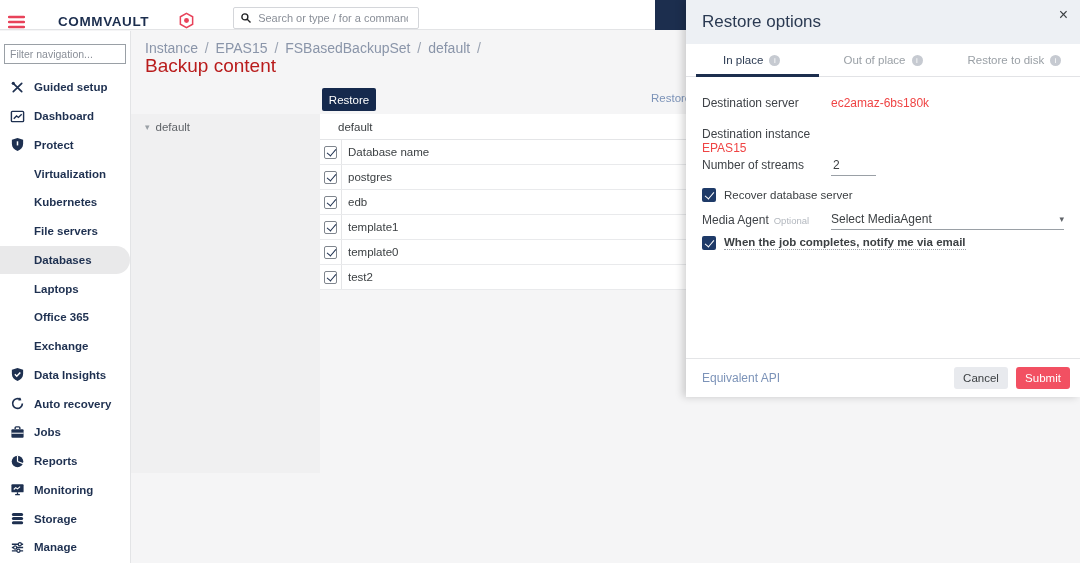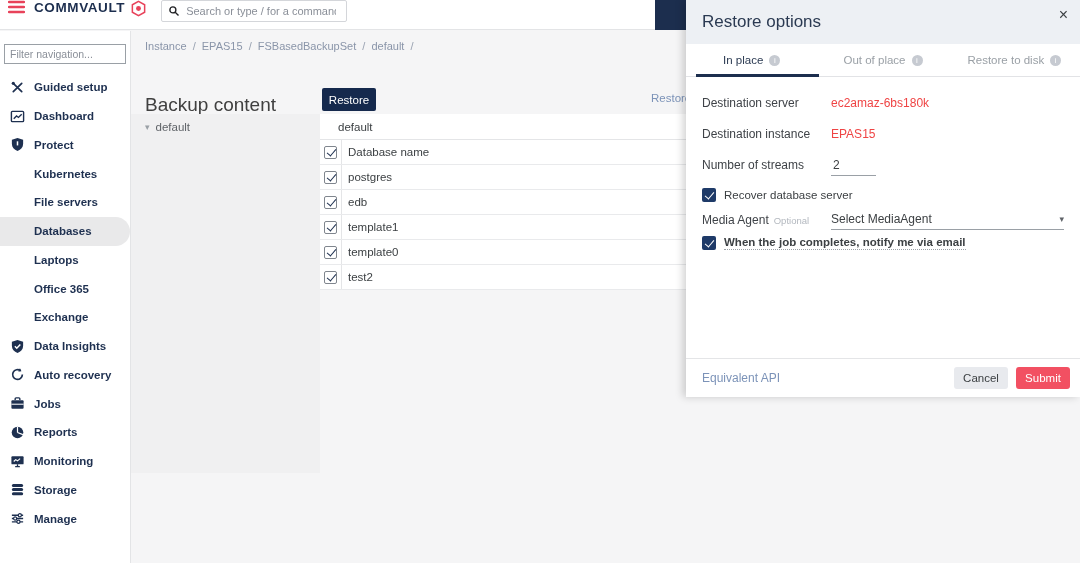--- a/index.html
+++ b/index.html
@@ -1,21 +1,21 @@
 <!DOCTYPE html>
 <html><head>
 <meta charset="utf-8">
 <style>
   * { margin:0; padding:0; box-sizing:border-box; }
   html,body { width:1080px; height:563px; overflow:hidden;
     font-family:"Liberation Sans", sans-serif; background:#f5f5f6; position:relative; }
 
   
   .topbar { position:absolute; top:0; left:0; width:686px; height:30px; background:#fff;
-    border-bottom:1px solid #e3e4e6; display:flex; align-items:flex-start; z-index:5; }
+    border-bottom:1px solid #e3e4e6; display:flex; align-items:flex-end; z-index:5;gap:24px; }
   .hamburger { margin-left:8px; width:17px; height:14px; cursor:pointer; }
   .brand { margin-left:9px; font-size:13.5px; font-weight:bold; letter-spacing:.6px; color:#1c2e4e; }
   .brand-logo { margin-left:5px; width:17px; height:17px; }
   .search-box { margin-left:14px; width:186px; height:22px; border:1px solid #d4d6da; border-radius:2px;
     background:#fff; display:flex; align-items:center; padding:0 6px; }
   .search-box svg { width:12px; height:12px; flex:none; }
   .search-box input { border:none; outline:none; font-size:11px; color:#3c4043; margin-left:6px; width:150px;
     font-family:"Liberation Sans", sans-serif; background:transparent; }
   .search-box input::placeholder { color:#8a8f98; }
   .topbar-dark { position:absolute; top:0; left:655px; width:31px; height:30px; background:#1c2e4e; z-index:6; }
@@ -28,24 +28,24 @@
   .filter-input::placeholder { color:#8a8f98; }
   .nav { margin-top:9px; }
   .nav-item { height:28.75px; display:flex; align-items:center; padding-left:10px; cursor:pointer;
     font-size:11.5px; font-weight:bold; color:#1e3050; white-space:nowrap; }
   .nav-item.sub { padding-left:34px; }
   .nav-item.selected { background:#e9e9ea; border-radius:0 15px 15px 0; }
   .nav-icon { width:15px; height:15px; margin-right:9px; flex:none; }
 
   
   .main { position:absolute; top:31px; left:131px; width:555px; height:532px; background:#f5f5f6; }
-  .breadcrumb { position:absolute; top:9px; left:14px; font-size:11px; color:#8a95a9; }
+  .breadcrumb { position:absolute; top:9px; left:14px; font-size:14px; color:#8a95a9; }
   .breadcrumb .crumb { color:#8a95a9; cursor:pointer; }
   .breadcrumb .sep { margin:0 3px; color:#9aa3b2; }
-  .page-title { position:absolute; top:24px; left:14px; font-size:19px; font-weight:500; color:#404040;margin-top:39px; }
+  .page-title { position:absolute; top:24px; left:14px; font-size:19px; font-weight:500; color:#b91c1c; }
   .restore-btn { position:absolute; top:57px; left:191px; width:54px; height:23px; background:#15294d;
     color:#fff; border:none; font-size:11.5px; border-radius:2px; cursor:pointer;
     font-family:"Liberation Sans", sans-serif; }
   .restore-cut-link { position:absolute; top:61px; left:520px; width:35px; overflow:hidden;
     white-space:nowrap; font-size:11.5px; color:#7c93b8; cursor:pointer; }
   .tree-panel { position:absolute; top:83px; left:0; width:189px; height:359px; background:#f0f0f1; }
   .tree-row { display:flex; align-items:center; padding:7px 0 0 14px; font-size:11.5px; color:#5f6368; cursor:pointer; }
   .tree-caret { color:#9aa0a6; font-size:9px; margin-right:6px; }
   .content-table { position:absolute; top:83px; left:189px; width:366px; background:#fff; }
   .group-header { height:26px; line-height:26px; padding-left:18px; font-size:11.5px; color:#3c4043;
@@ -136,20 +136,23 @@
       <span>Dashboard</span>
     </div>
     <div class="nav-item">
       <svg class="nav-icon" viewBox="0 0 16 16">
         <path d="M8 1 14 3v4.2c0 3.8-2.4 6.2-6 7.8-3.6-1.6-6-4-6-7.8V3z" fill="#1e3050"></path>
         <rect x="7.2" y="4.6" width="1.6" height="4.4" fill="#fff"></rect>
       </svg>
       <span>Protect</span>
     </div>
     <div class="nav-item sub">
+      <span>Virtualization</span>
+    </div>
+    <div class="nav-item sub">
       <span>Kubernetes</span>
     </div>
     <div class="nav-item sub">
       <span>File servers</span>
     </div>
     <div class="nav-item sub selected">
       <span>Databases</span>
     </div>
     <div class="nav-item sub">
       <span>Laptops</span>
@@ -300,21 +303,21 @@
       <span>Restore to disk</span>
       <i class="info-icon">i</i>
     </div>
   </div>
 
   <div class="frow" style="top:96px;">
     <span class="flabel">Destination server</span>
     <span class="fvalue-link">ec2amaz-6bs180k</span>
   </div>
 
-  <div class="frow" style="top:127px;">
+  <div class="frow" style="top:127px;flex-direction:column;">
     <span class="flabel">Destination instance</span>
     <span class="fvalue-link">EPAS15</span>
   </div>
 
   <div class="frow" style="top:158px;">
     <span class="flabel">Number of streams</span>
     <input class="streams-input" value="2" style="">
   </div>
 
   <div class="cb-row" style="top:188px;text-align:right;">

